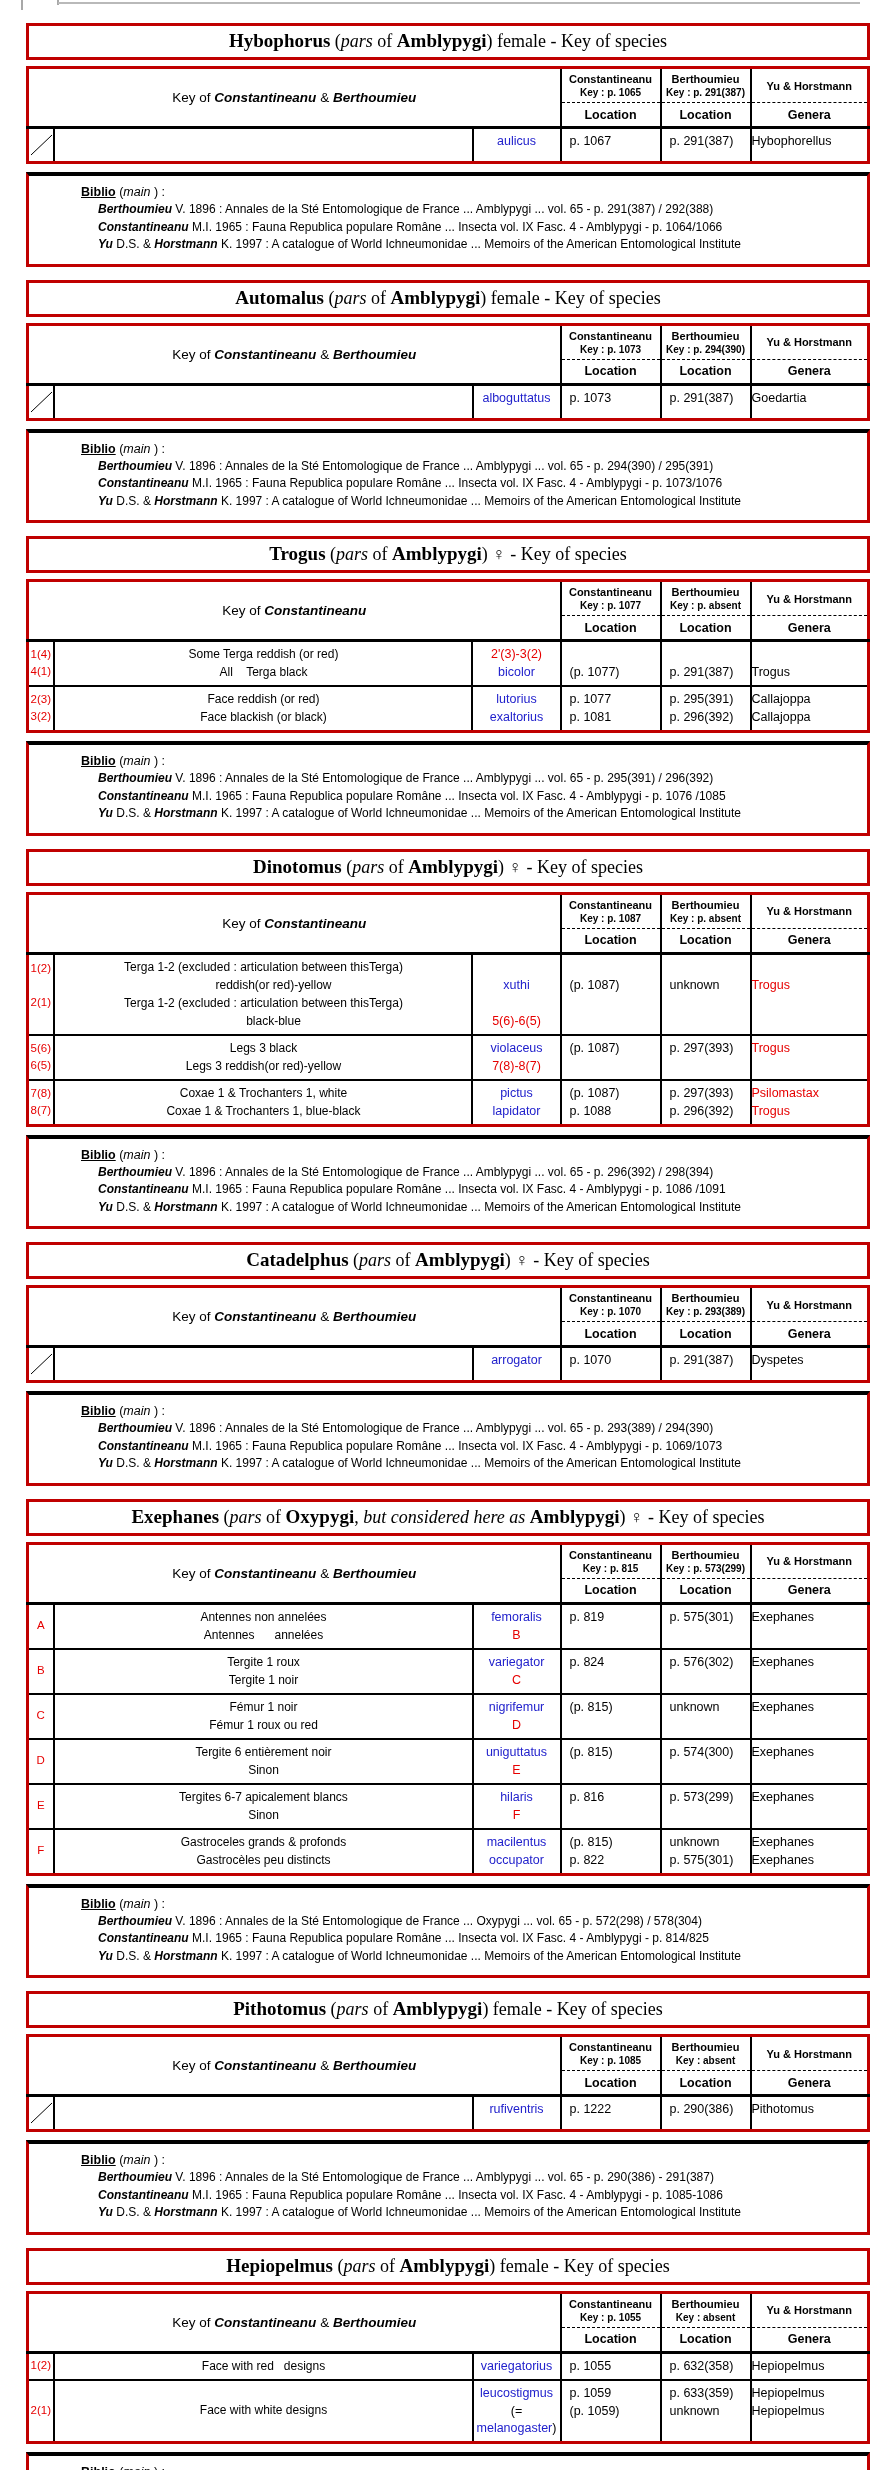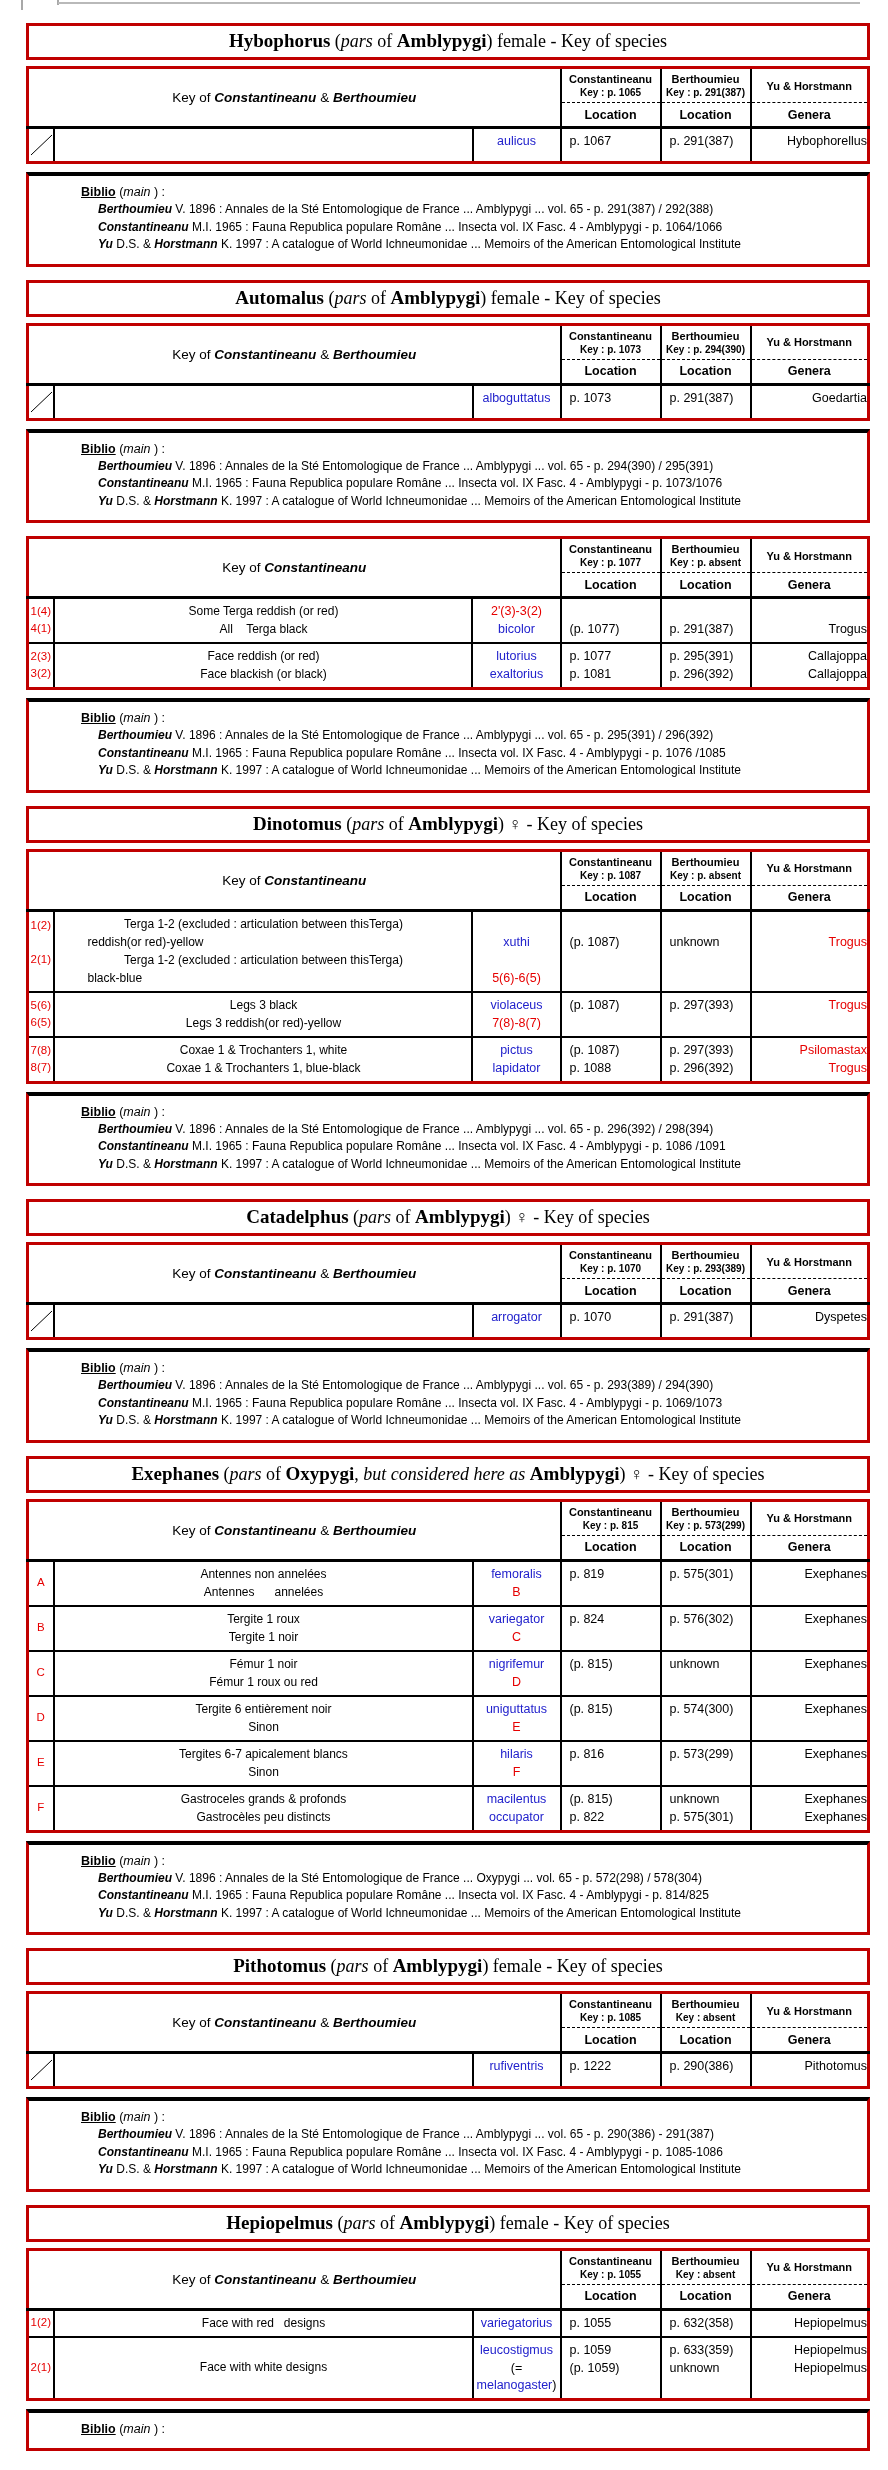--- a/index.html
+++ b/index.html
@@ -22,25 +22,25 @@
   .keytable tbody tr + tr{border-top:2px solid #000;}
   th.keylabel{vertical-align:middle;text-align:center;font-weight:normal;font-size:13.5px;}
   .cht{border-bottom:1px dashed #000;height:34px;display:flex;flex-direction:column;align-items:center;justify-content:center;padding:1px 2px;box-sizing:border-box;}
   .chname{font-size:11px;font-weight:bold;line-height:14px;text-align:center;}
   .chkey{font-size:10px;line-height:13px;text-align:center;}
   .chs{height:23px;display:flex;align-items:center;justify-content:center;font-size:12.5px;}
   td.numcell{vertical-align:middle;text-align:center;}
   .numline{color:#e60000;font-size:11.5px;line-height:17px;}
   td.critcell{vertical-align:middle;}
   .critline{font-size:12px;line-height:17px;padding:1px 4px 0 5px;white-space:pre-wrap;text-align:center;}
-  .critline.r{text-align:left;padding-right:12px;margin-left:28px;}
+  .critline.r{text-align:center;padding-right:12px;margin-left:28px;}
   td.spcell{text-align:center;}
   .spline{font-size:12.5px;line-height:17px;padding-top:1px;}
   td.loccell .locline{font-size:12.5px;line-height:17px;padding:1px 2px 0 8px;}
-  td.gencell{text-align:right;}
+  td.gencell{text-align:left;}
   .genline{font-size:12.5px;line-height:17px;padding-top:1px;}
   .lk{color:#2121cc;}
   .rd{color:#e60000;}
   td.numcell svg{display:block;margin:2px 0 1px 1px;}
   .keytable td{padding-top:3px;padding-bottom:4px;}
   
   .bibbox{border:3px solid #c00000;border-top:4px solid #000;padding:7px 0 10px 6px;background:#fff;}
   .bibhead{font-size:12.5px;padding-left:46px;line-height:18px;}
   .bibline{font-size:12px;line-height:17.5px;padding-left:63px;}
   .s-b{font-weight:bold;}
@@ -189,20 +189,21 @@
           </tbody>
         </table>
         <div class="bibbox">
           <div class="bibhead"><span class="s-bu">Biblio</span><span class="s-p"> (</span><span class="s-i">main</span><span class="s-p"> ) :</span></div>
           <div class="bibline"><span class="s-bi">Berthoumieu</span><span class="s-p"> V. 1896  :  Annales de la Sté Entomologique de France ... Amblypygi ... vol. 65 - p. 294(390) / 295(391)</span></div>
           <div class="bibline"><span class="s-bi">Constantineanu</span><span class="s-p"> M.I. 1965 : Fauna Republica populare Române ... Insecta vol. IX Fasc. 4 - Amblypygi - p. 1073/1076</span></div>
           <div class="bibline"><span class="s-bi">Yu</span><span class="s-p"> D.S. &amp; </span><span class="s-bi">Horstmann</span><span class="s-p"> K. 1997 : A catalogue of World Ichneumonidae ... Memoirs of the American Entomological Institute</span></div>
         </div>
       </div>
       <div class="section">
+        <div class="titlebox"><span class="s-b">Trogus</span><span class="s-p"> (</span><span class="s-i">pars</span><span class="s-p"> of </span><span class="s-b">Amblypygi</span><span class="s-p">) ♀ - Key of species</span></div>
         <table class="keytable">
           <colgroup>
             <col style="width: 26px;">
             <col>
             <col style="width: 88px;">
             <col style="width: 100px;">
             <col style="width: 90px;">
             <col style="width: 118px;">
           </colgroup>
           <thead>

